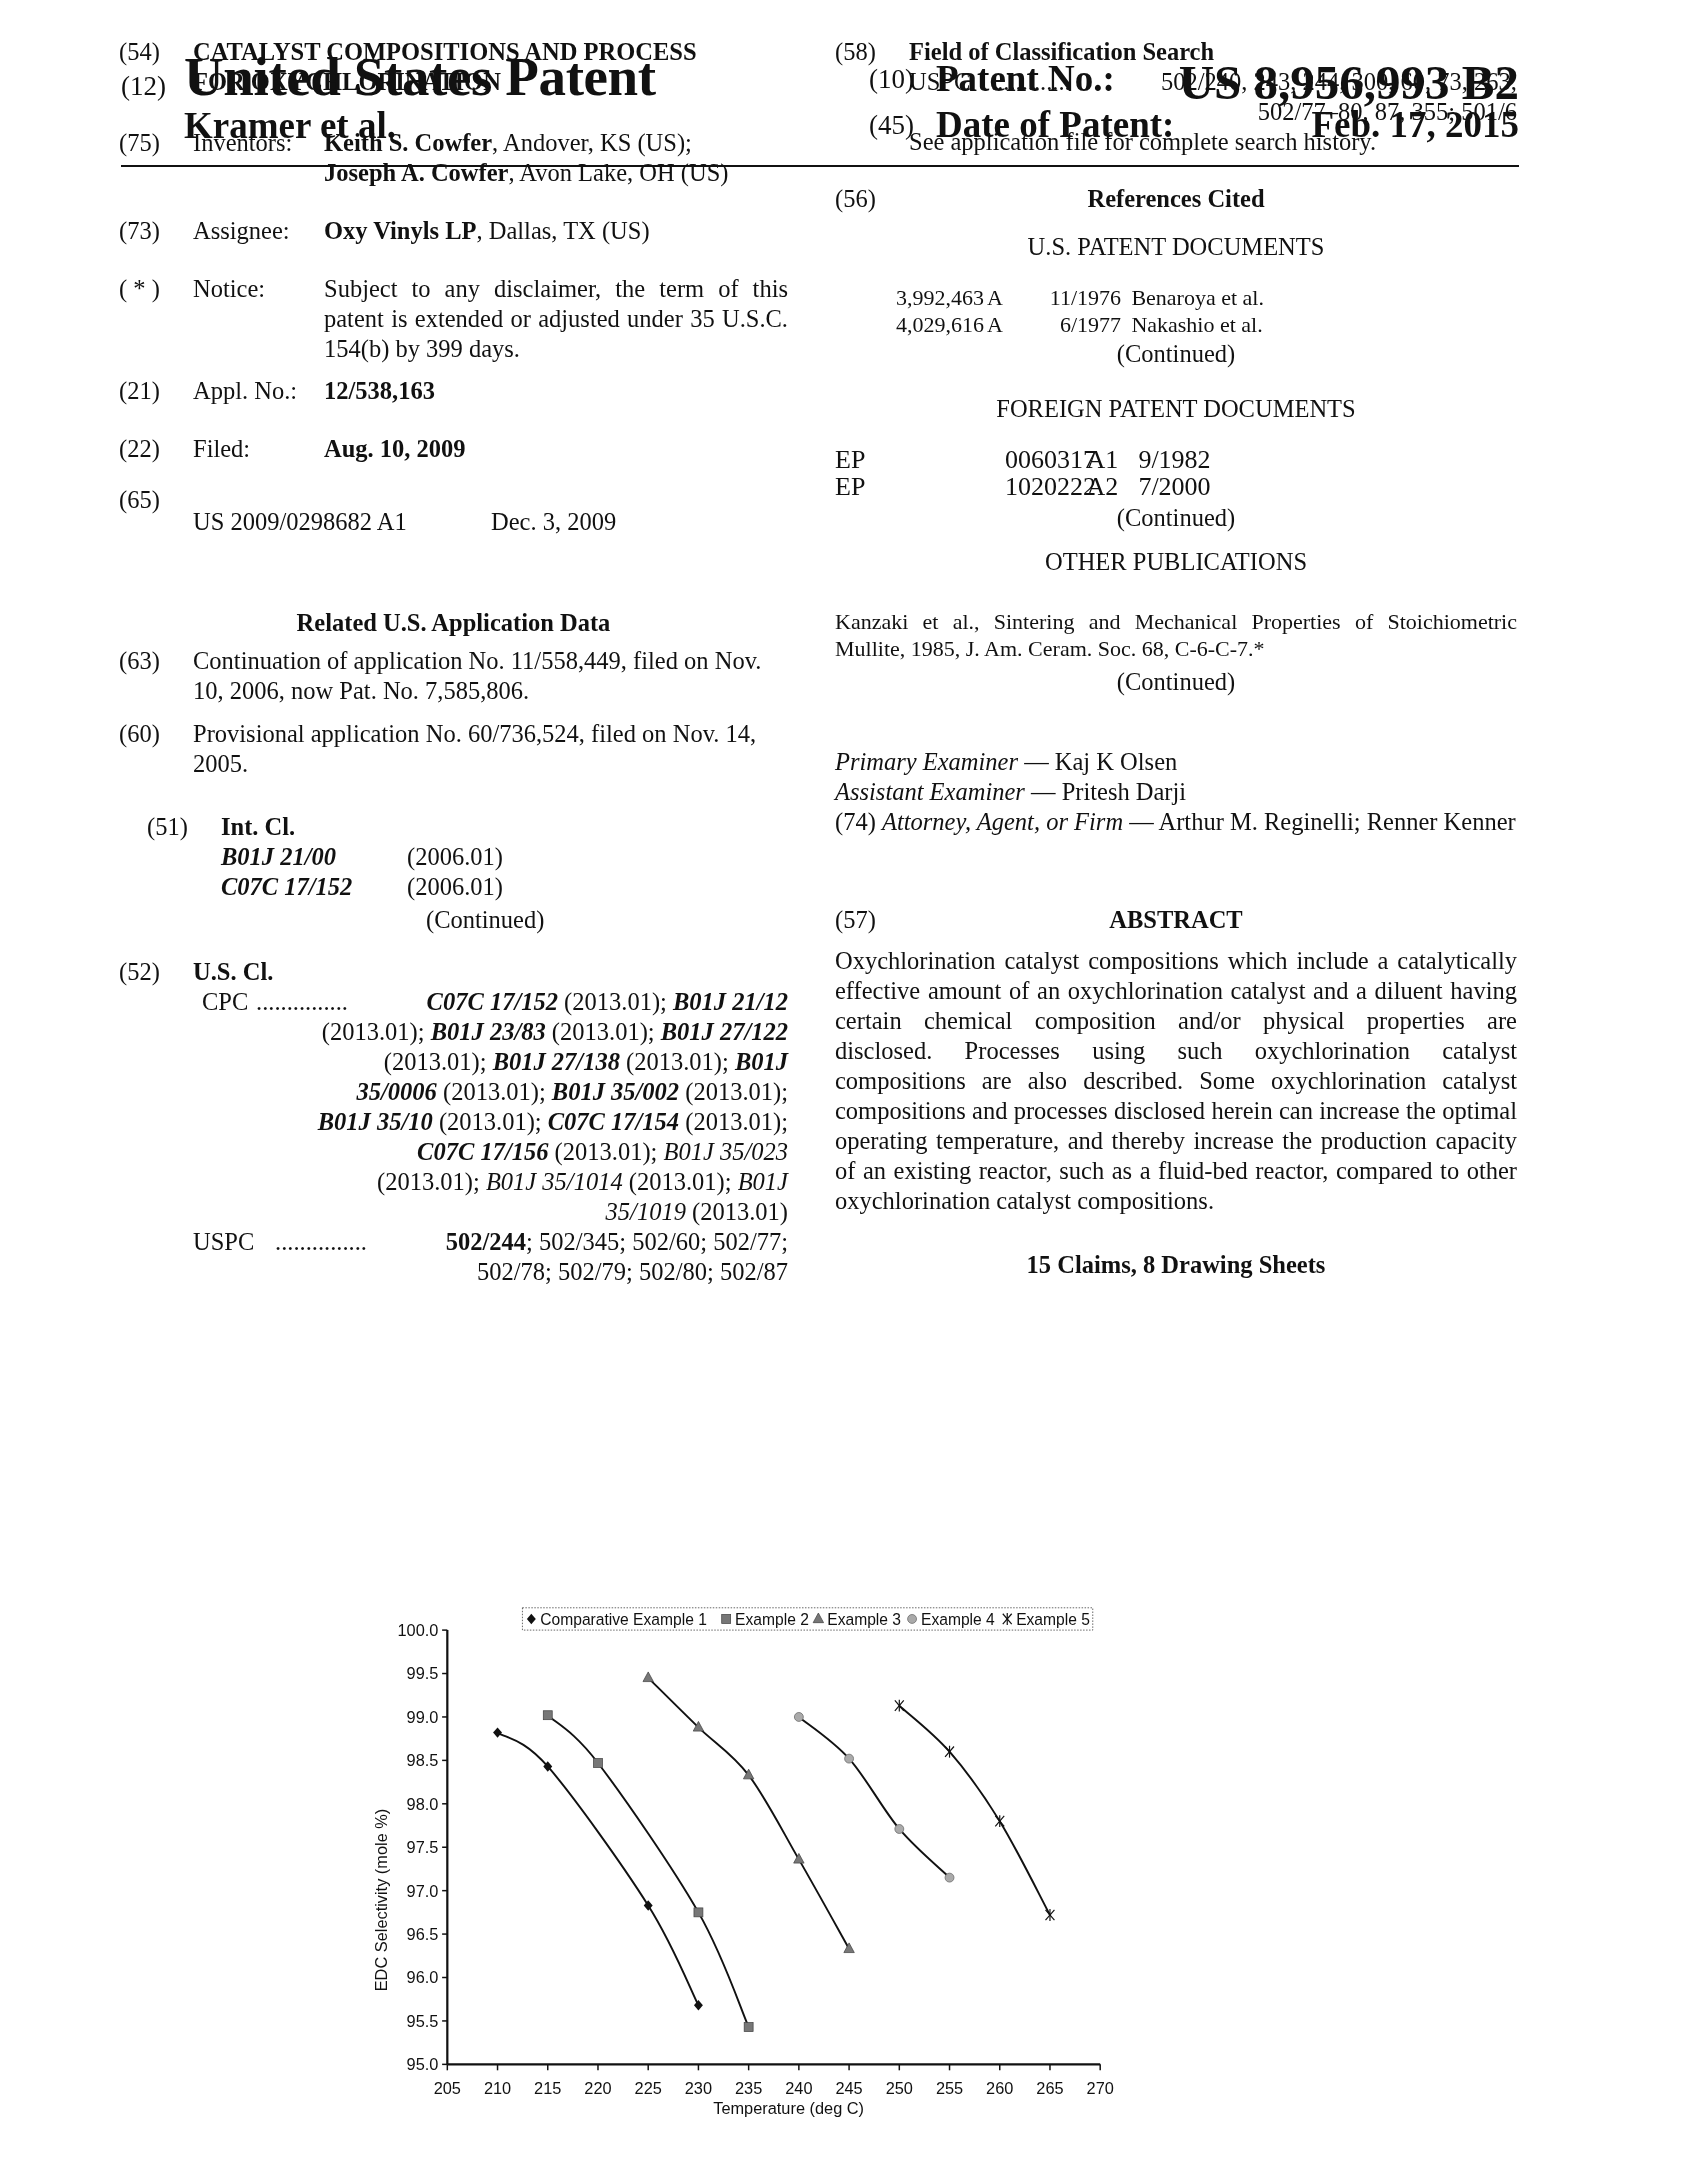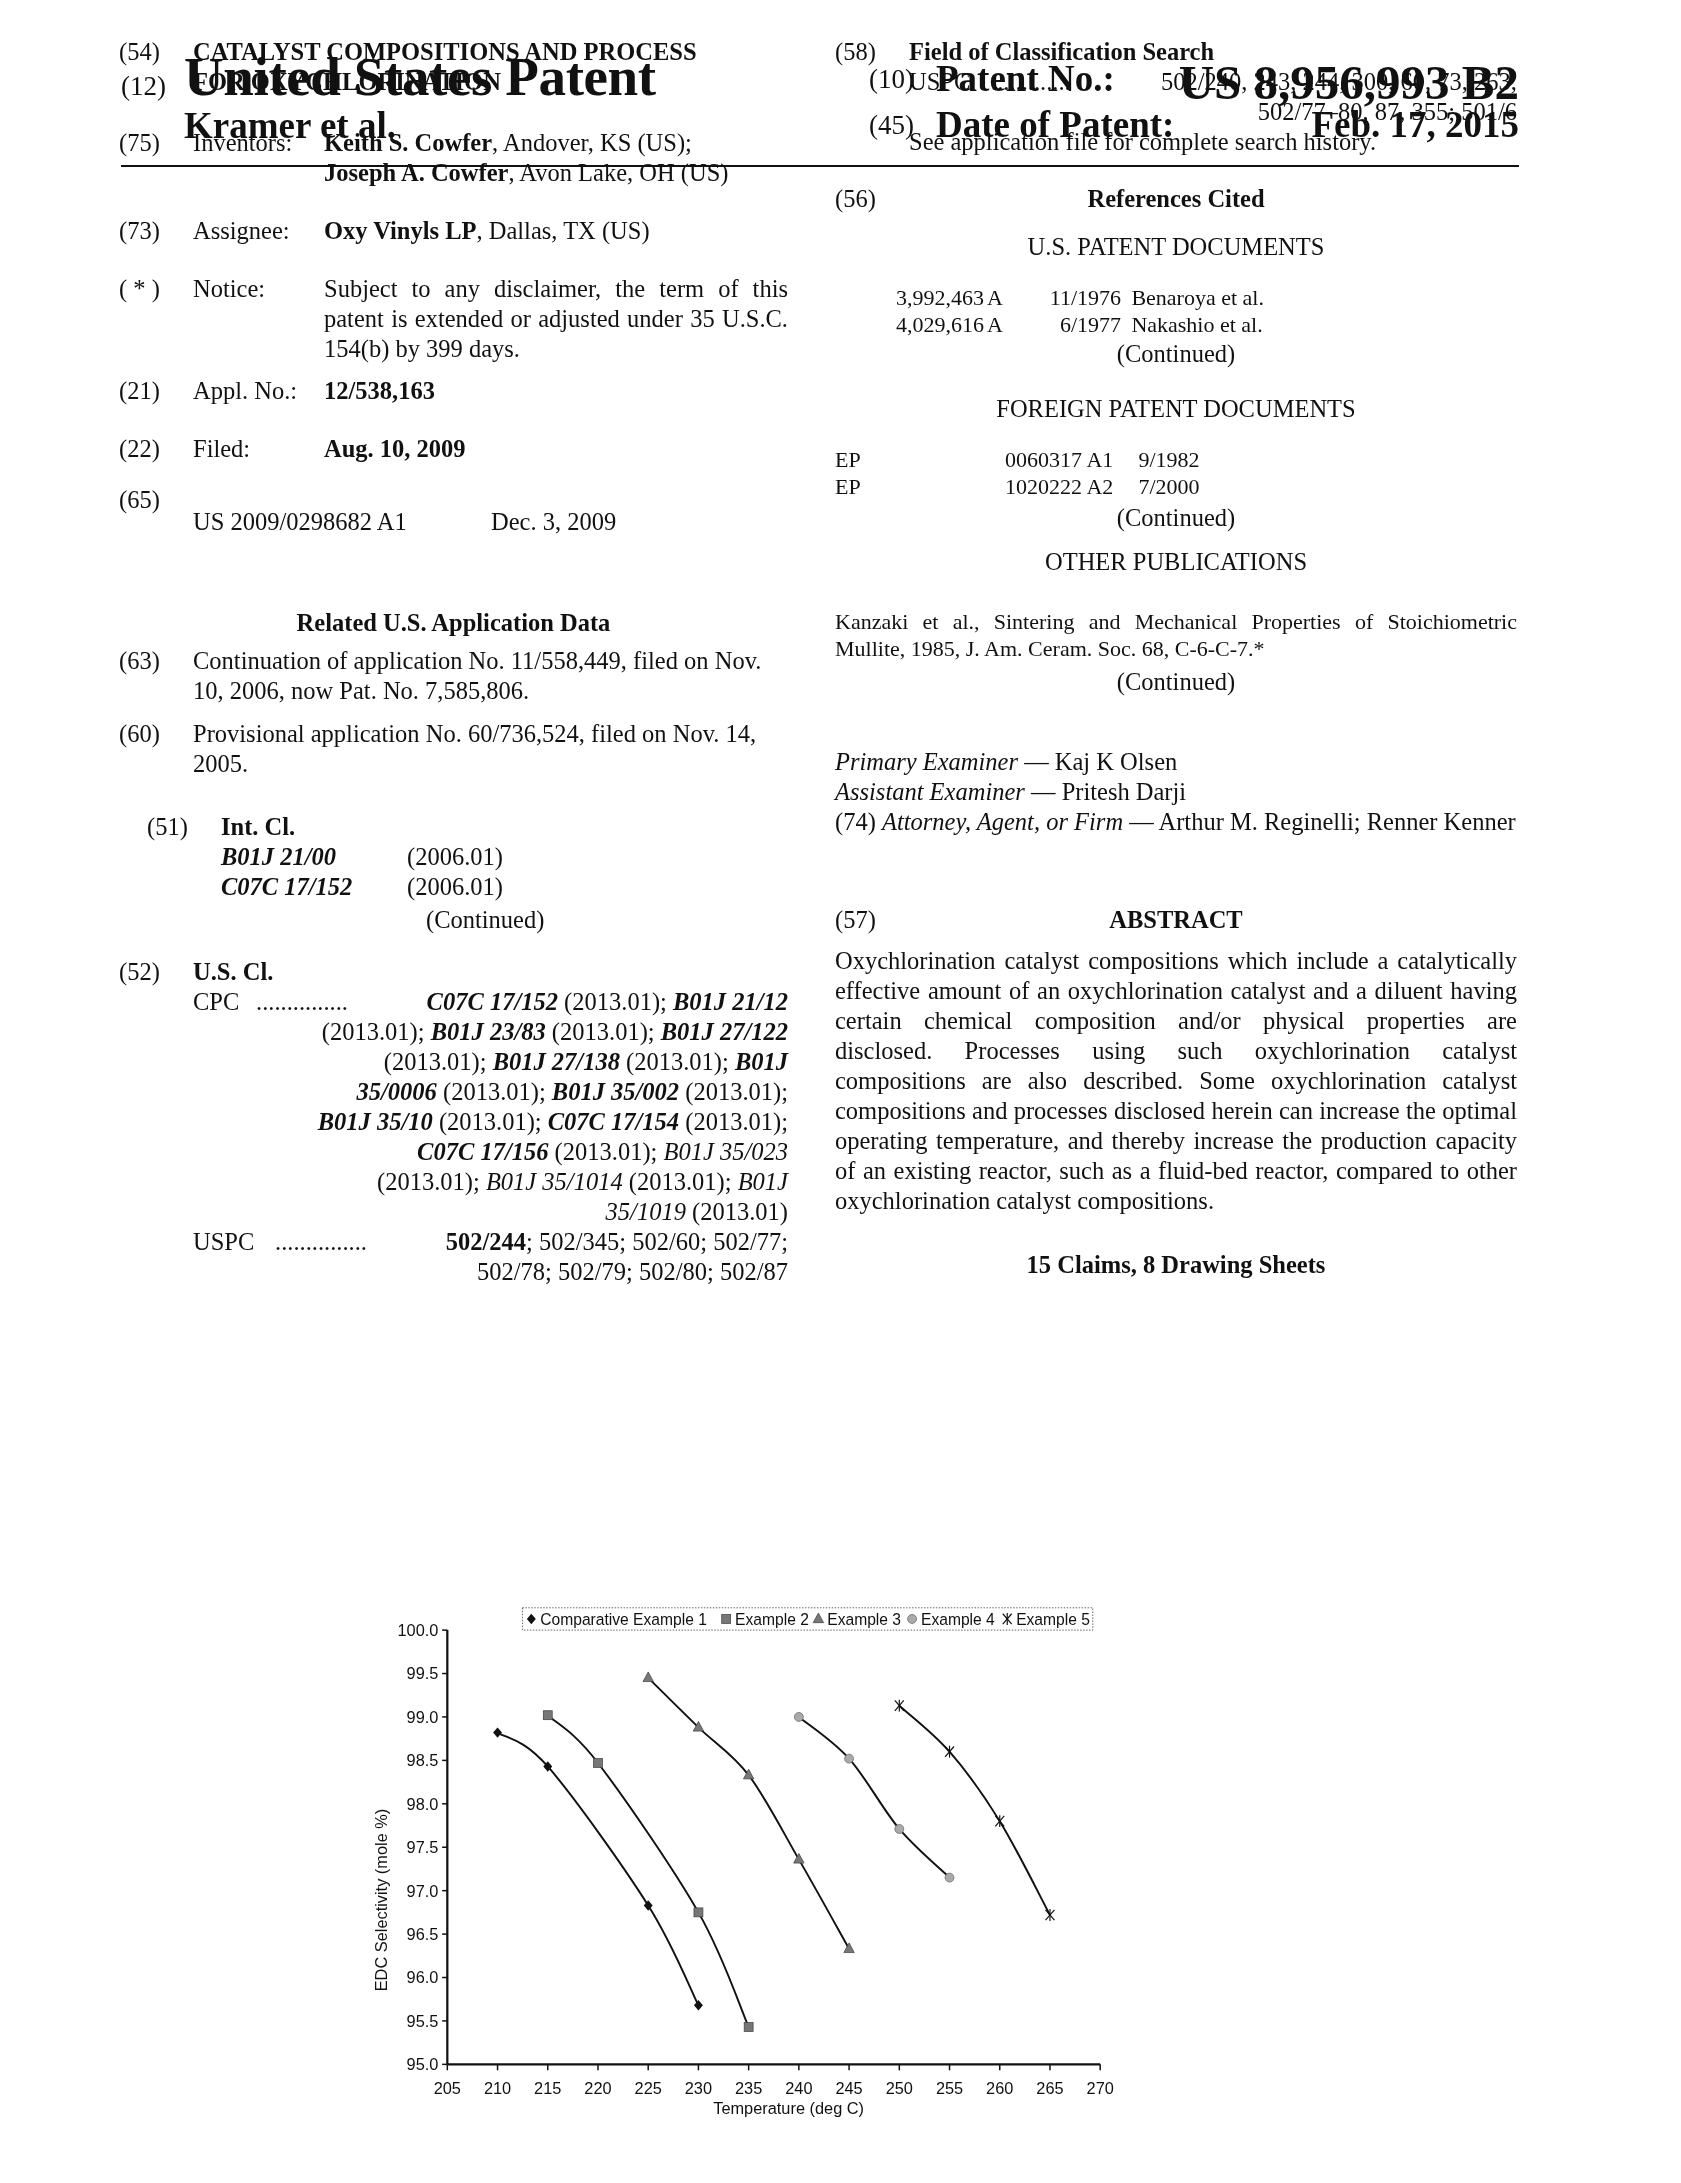--- a/index.html
+++ b/index.html
@@ -126,21 +126,21 @@
       </div>
       <div style="padding-left:205px; margin-top:3px;">(Continued)</div>
     </div>
   </div>
 
   <div class="field" style="top:957px; left:0; width:669px;">
     <div class="code">(52)</div>
     <div class="val" style="width:595px;">
       <div class="b">U.S. Cl.</div>
       <div style="position:relative;">
-        <span style="position:absolute; left:0; top:0;">CPC</span>
+        <span style="position:absolute; left:9px; top:0;">CPC</span>
         <span style="position:absolute; left:63px; top:0;">...............</span>
         <div id="cpc-lines" class="right">
             <div><span class="bi">C07C 17/152</span><span> (2013.01); </span><span class="bi">B01J 21/12</span></div>
             <div><span>(2013.01); </span><span class="bi">B01J 23/83</span><span> (2013.01); </span><span class="bi">B01J 27/122</span></div>
             <div><span>(2013.01); </span><span class="bi">B01J 27/138</span><span> (2013.01); </span><span class="bi">B01J</span></div>
             <div><span class="bi">35/0006</span><span> (2013.01); </span><span class="bi">B01J 35/002</span><span> (2013.01);</span></div>
             <div><span class="bi">B01J 35/10</span><span> (2013.01); </span><span class="bi">C07C 17/154</span><span> (2013.01);</span></div>
             <div><span class="bi">C07C 17/156</span><span> (2013.01); </span><span class="i">B01J 35/023</span></div>
             <div><span>(2013.01); </span><span class="i">B01J 35/1014</span><span> (2013.01); </span><span class="i">B01J</span></div>
             <div><span class="i">35/1019</span><span> (2013.01)</span></div>
@@ -188,21 +188,21 @@
     <div class="ref-row">
       <span style="width:82px;">4,029,616</span>
       <span style="width:52px; padding-left:9px;">A</span>
       <span style="width:82px; text-align:right; padding-right:10.4px;">6/1977</span>
       <span>Nakashio et al.</span>
     </div>
   </div>
   <div class="center" style="position:absolute; top:339px; left:0; width:682px;">(Continued)</div>
 
   <div class="center" style="position:absolute; top:394px; left:0; width:682px;">FOREIGN PATENT DOCUMENTS</div>
-  <div style="position:absolute; top:446px; left:0; font-size:22px; line-height:27px;">
+  <div style="position:absolute; top:446px; left:0; font-size:26px; line-height:27px;">
     <div class="ref-row">
       <span style="width:179px;">EP</span>
       <span style="width:52px; margin-left:-9px; width:74px;">0060317</span>
       <span style="width:52px; padding-left:7.4px;">A1</span>
       <span>9/1982</span>
     </div>
     <div class="ref-row">
       <span style="width:179px;">EP</span>
       <span style="margin-left:-9px; width:74px;">1020222</span>
       <span style="width:52px; padding-left:7.4px;">A2</span>

